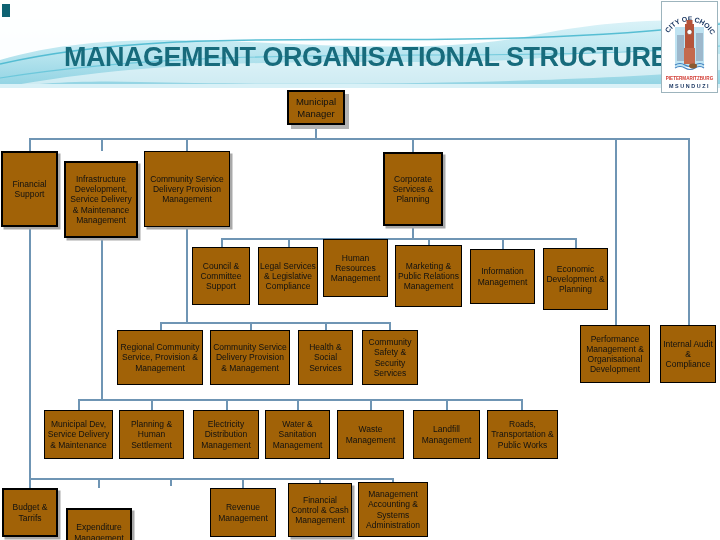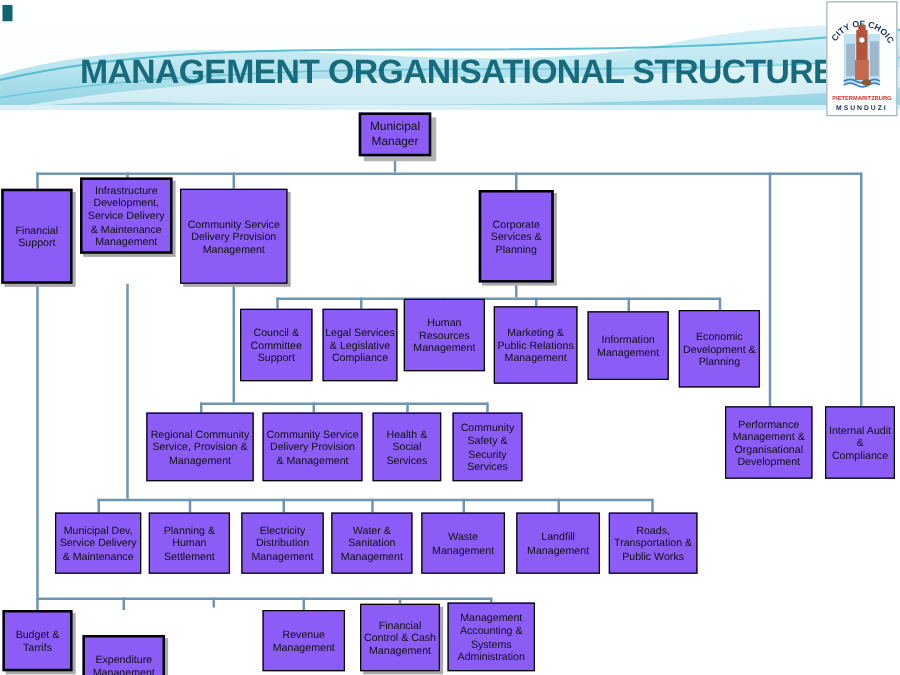--- a/index.html
+++ b/index.html
@@ -12,21 +12,21 @@
   .slide-title{position:absolute;left:36px;top:42px;width:625px;
        font-size:27px;font-weight:bold;letter-spacing:-0.5px;color:#176b7c;
        white-space:nowrap;margin-left:28px;}
   .corner-chip{position:absolute;left:2px;top:4px;width:8px;height:13px;background:#0e6272;}
 
   
   .logo{position:absolute;left:661px;top:1px;width:57px;height:92px;background:#ffffff;
         border:1px solid #9db4bd;box-sizing:border-box;}
 
   
-  .box{position:absolute;background:#8b5cf6;border:1px solid #000;box-sizing:border-box;
+  .box{position:absolute;background:#a16207;border:1px solid #000;box-sizing:border-box;
        display:flex;align-items:center;justify-content:center;text-align:center;
        font-size:8.5px;line-height:1.18;color:#111;padding:1px;}
   .box.b2{border-width:2px;}
   .box.sh{box-shadow:2.5px 2.5px 0 #a9a9a9;}
   .box.root{font-size:9.5px;border-width:2px;box-shadow:4px 4px 0 #b3b3b3;}
 
   
   .h,.v{position:absolute;background:#6f95b4;}
   .h{height:1.5px;}
   .v{width:1.5px;}
@@ -124,21 +124,21 @@
     <div class="v" style="left:98px;top:478px;height:10px"></div>
     <div class="v" style="left:170px;top:478px;height:8px"></div>
     <div class="v" style="left:242px;top:478px;height:10px"></div>
     <div class="v" style="left:319px;top:478px;height:5px"></div>
     <div class="v" style="left:392px;top:478px;height:4px"></div>
   </div>
 
   <div class="box root" style="left:287px;top:90px;width:58px;height:35px">Municipal Manager</div>
 
   <div class="box b2 sh" style="left:1px;top:151px;width:57px;height:76px">Financial Support</div>
-  <div class="box b2 sh" style="left:64px;top:142px;width:74px;height:61px">Infrastructure Development, Service Delivery &amp; Maintenance Management</div>
+  <div class="box b2 sh" style="left:64px;top:161px;width:74px;height:77px">Infrastructure Development, Service Delivery &amp; Maintenance Management</div>
   <div class="box sh" style="left:144px;top:151px;width:86px;height:76px">Community Service Delivery Provision Management</div>
   <div class="box b2 sh" style="left:383px;top:152px;width:60px;height:74px">Corporate Services &amp; Planning</div>
 
   <div class="box" style="left:192px;top:247px;width:58px;height:58px">Council &amp; Committee Support</div>
   <div class="box" style="left:258px;top:247px;width:60px;height:58px">Legal Services &amp; Legislative Compliance</div>
   <div class="box" style="left:323px;top:239px;width:65px;height:58px">Human Resources Management</div>
   <div class="box" style="left:395px;top:245px;width:67px;height:62px">Marketing &amp; Public Relations Management</div>
   <div class="box" style="left:470px;top:249px;width:65px;height:55px">Information Management</div>
   <div class="box" style="left:543px;top:248px;width:65px;height:62px">Economic Development &amp; Planning</div>
 

